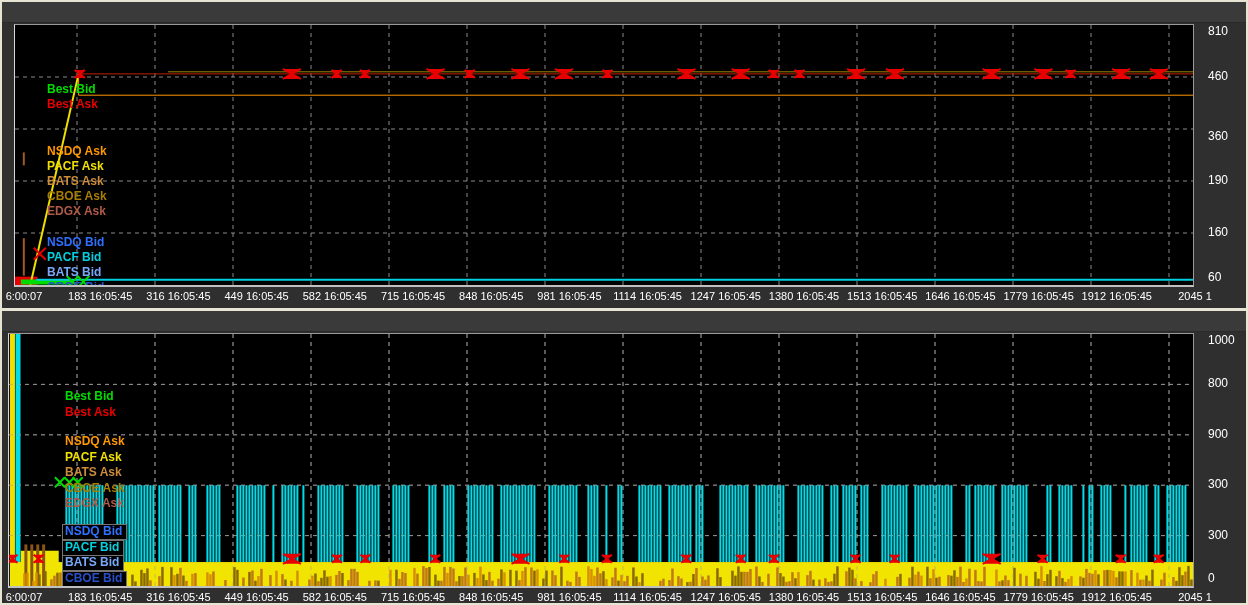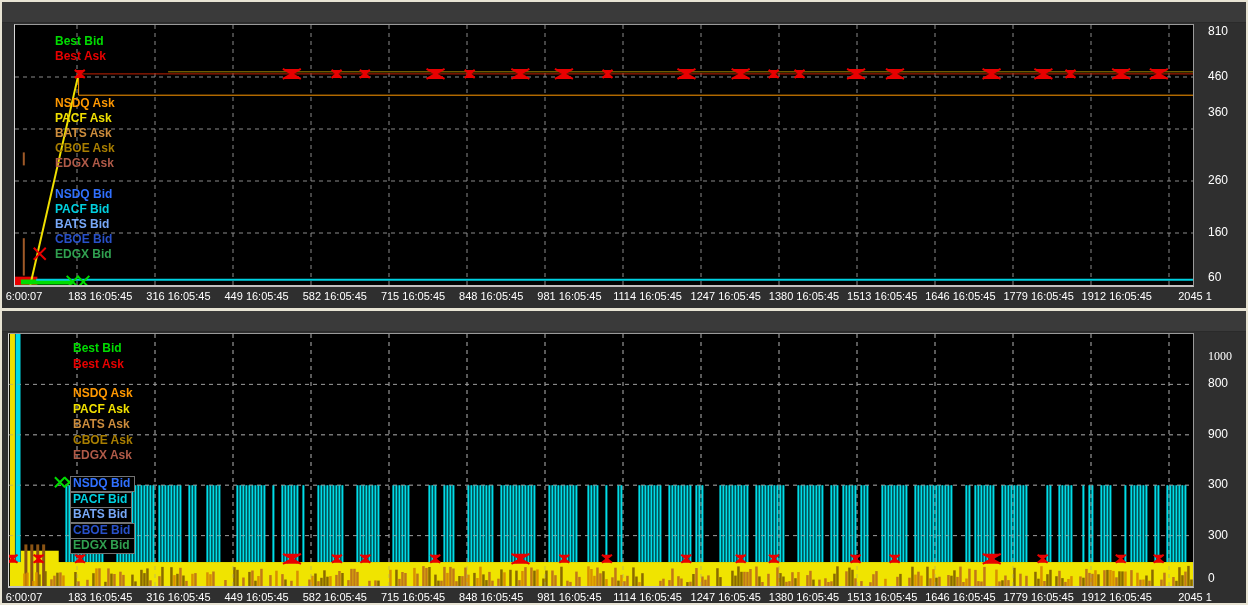--- a/index.html
+++ b/index.html
@@ -12,21 +12,21 @@
   .plot { position:absolute; background:#000;
           border:1px solid #9a9a9a; border-left:1px solid #d8d8d8;
           border-bottom:2px solid #c0c0c0; overflow:hidden; }
   .plot svg { position:absolute; left:0; top:0; }
   .yaxis { position:absolute; width:48px; color:#fff; font-size:12px; }
   .ylab { position:absolute; left:10px; transform:translateY(-50%); white-space:nowrap; }
   .xaxis { position:absolute; left:0; width:1248px; height:20px; color:#fff;
            font-size:11px; overflow:hidden; }
   .xlab { position:absolute; top:4px; transform:translateX(-50%); white-space:nowrap; }
   .legend { position:absolute; top:0; font-weight:bold; font-size:12px; }
-  .legend-item { position:absolute; left:16px; white-space:nowrap; line-height:13px; }
+  .legend-item { position:absolute; left:8px; white-space:nowrap; line-height:13px;margin-top:48px; }
   .legend-item.boxed { background:#000; border:1px solid rgba(255,255,255,.45);
                        padding:0 4px 1px 2px; margin-left:-3px; }
   .watermark { position:absolute; left:770px; top:112px; font-style:italic;
                font-size:30px; font-weight:bold; letter-spacing:14px; color:#3a3a3f; }
   .separator { position:absolute; left:0; top:306px; width:1248px; height:3px;
                background:#e8e4d4; }
 </style>
 </head>
 <body>
 
@@ -120,22 +120,22 @@
         <div class="legend-item" style="top: 163px; color: rgb(48, 112, 255);">NSDQ Bid</div>
         <div class="legend-item" style="top: 178px; color: rgb(0, 208, 224);">PACF Bid</div>
         <div class="legend-item" style="top: 193px; color: rgb(120, 168, 248);">BATS Bid</div>
         <div class="legend-item" style="top: 208px; color: rgb(40, 80, 200);">CBOE Bid</div>
         <div class="legend-item" style="top: 223px; color: rgb(48, 160, 80);">EDGX Bid</div>
       </div>
   </div>
   <div class="yaxis" id="price-yaxis" style="left:1196px; top:22px; height:260px;">
       <span class="ylab" style="top: 7px;">810</span>
       <span class="ylab" style="top: 52px;">460</span>
-      <span class="ylab" style="top: 88px;">360</span>
-      <span class="ylab" style="top: 156px;">260</span>
+      <span class="ylab" style="top: 112px;">360</span>
+      <span class="ylab" style="top: 156px;">190</span>
       <span class="ylab" style="top: 208px;">160</span>
       <span class="ylab" style="top: 253px;">60</span>
     </div>
   <div class="xaxis" id="price-xaxis" style="top:284px">
       <span class="xlab" style="left: 22px;">6:00:07</span>
       <span class="xlab" style="left: 98.2px;">183 16:05:45</span>
       <span class="xlab" style="left: 176.4px;">316 16:05:45</span>
       <span class="xlab" style="left: 254.6px;">449 16:05:45</span>
       <span class="xlab" style="left: 332.8px;">582 16:05:45</span>
       <span class="xlab" style="left: 411px;">715 16:05:45</span>
@@ -786,21 +786,21 @@
         <div class="legend-item" style="top: 99.5px; color: rgb(168, 126, 0);">CBOE Ask</div>
         <div class="legend-item" style="top: 115px; color: rgb(176, 90, 72);">EDGX Ask</div>
         <div class="legend-item boxed" style="top: 142px; color: rgb(48, 112, 255);">NSDQ Bid</div>
         <div class="legend-item boxed" style="top: 157.5px; color: rgb(0, 208, 224);">PACF Bid</div>
         <div class="legend-item boxed" style="top: 173px; color: rgb(120, 168, 248);">BATS Bid</div>
         <div class="legend-item boxed" style="top: 188.5px; color: rgb(40, 80, 200);">CBOE Bid</div>
         <div class="legend-item boxed" style="top: 204px; color: rgb(48, 160, 80);">EDGX Bid</div>
       </div>
   </div>
   <div class="yaxis" id="size-yaxis" style="left:1196px; top:331px; height:252px;">
-      <span class="ylab" style="top: 23px; font-family: Liberation Serif, serif;">1000</span>
+      <span class="ylab" style="top: 7px;">1000</span>
       <span class="ylab" style="top: 50.4px;">800</span>
       <span class="ylab" style="top: 100.8px;">900</span>
       <span class="ylab" style="top: 151.2px;">300</span>
       <span class="ylab" style="top: 201.6px;">300</span>
       <span class="ylab" style="top: 245px;">0</span>
     </div>
   <div class="xaxis" id="size-xaxis" style="top:585px">
       <span class="xlab" style="left: 22px;">6:00:07</span>
       <span class="xlab" style="left: 98.2px;">183 16:05:45</span>
       <span class="xlab" style="left: 176.4px;">316 16:05:45</span>

